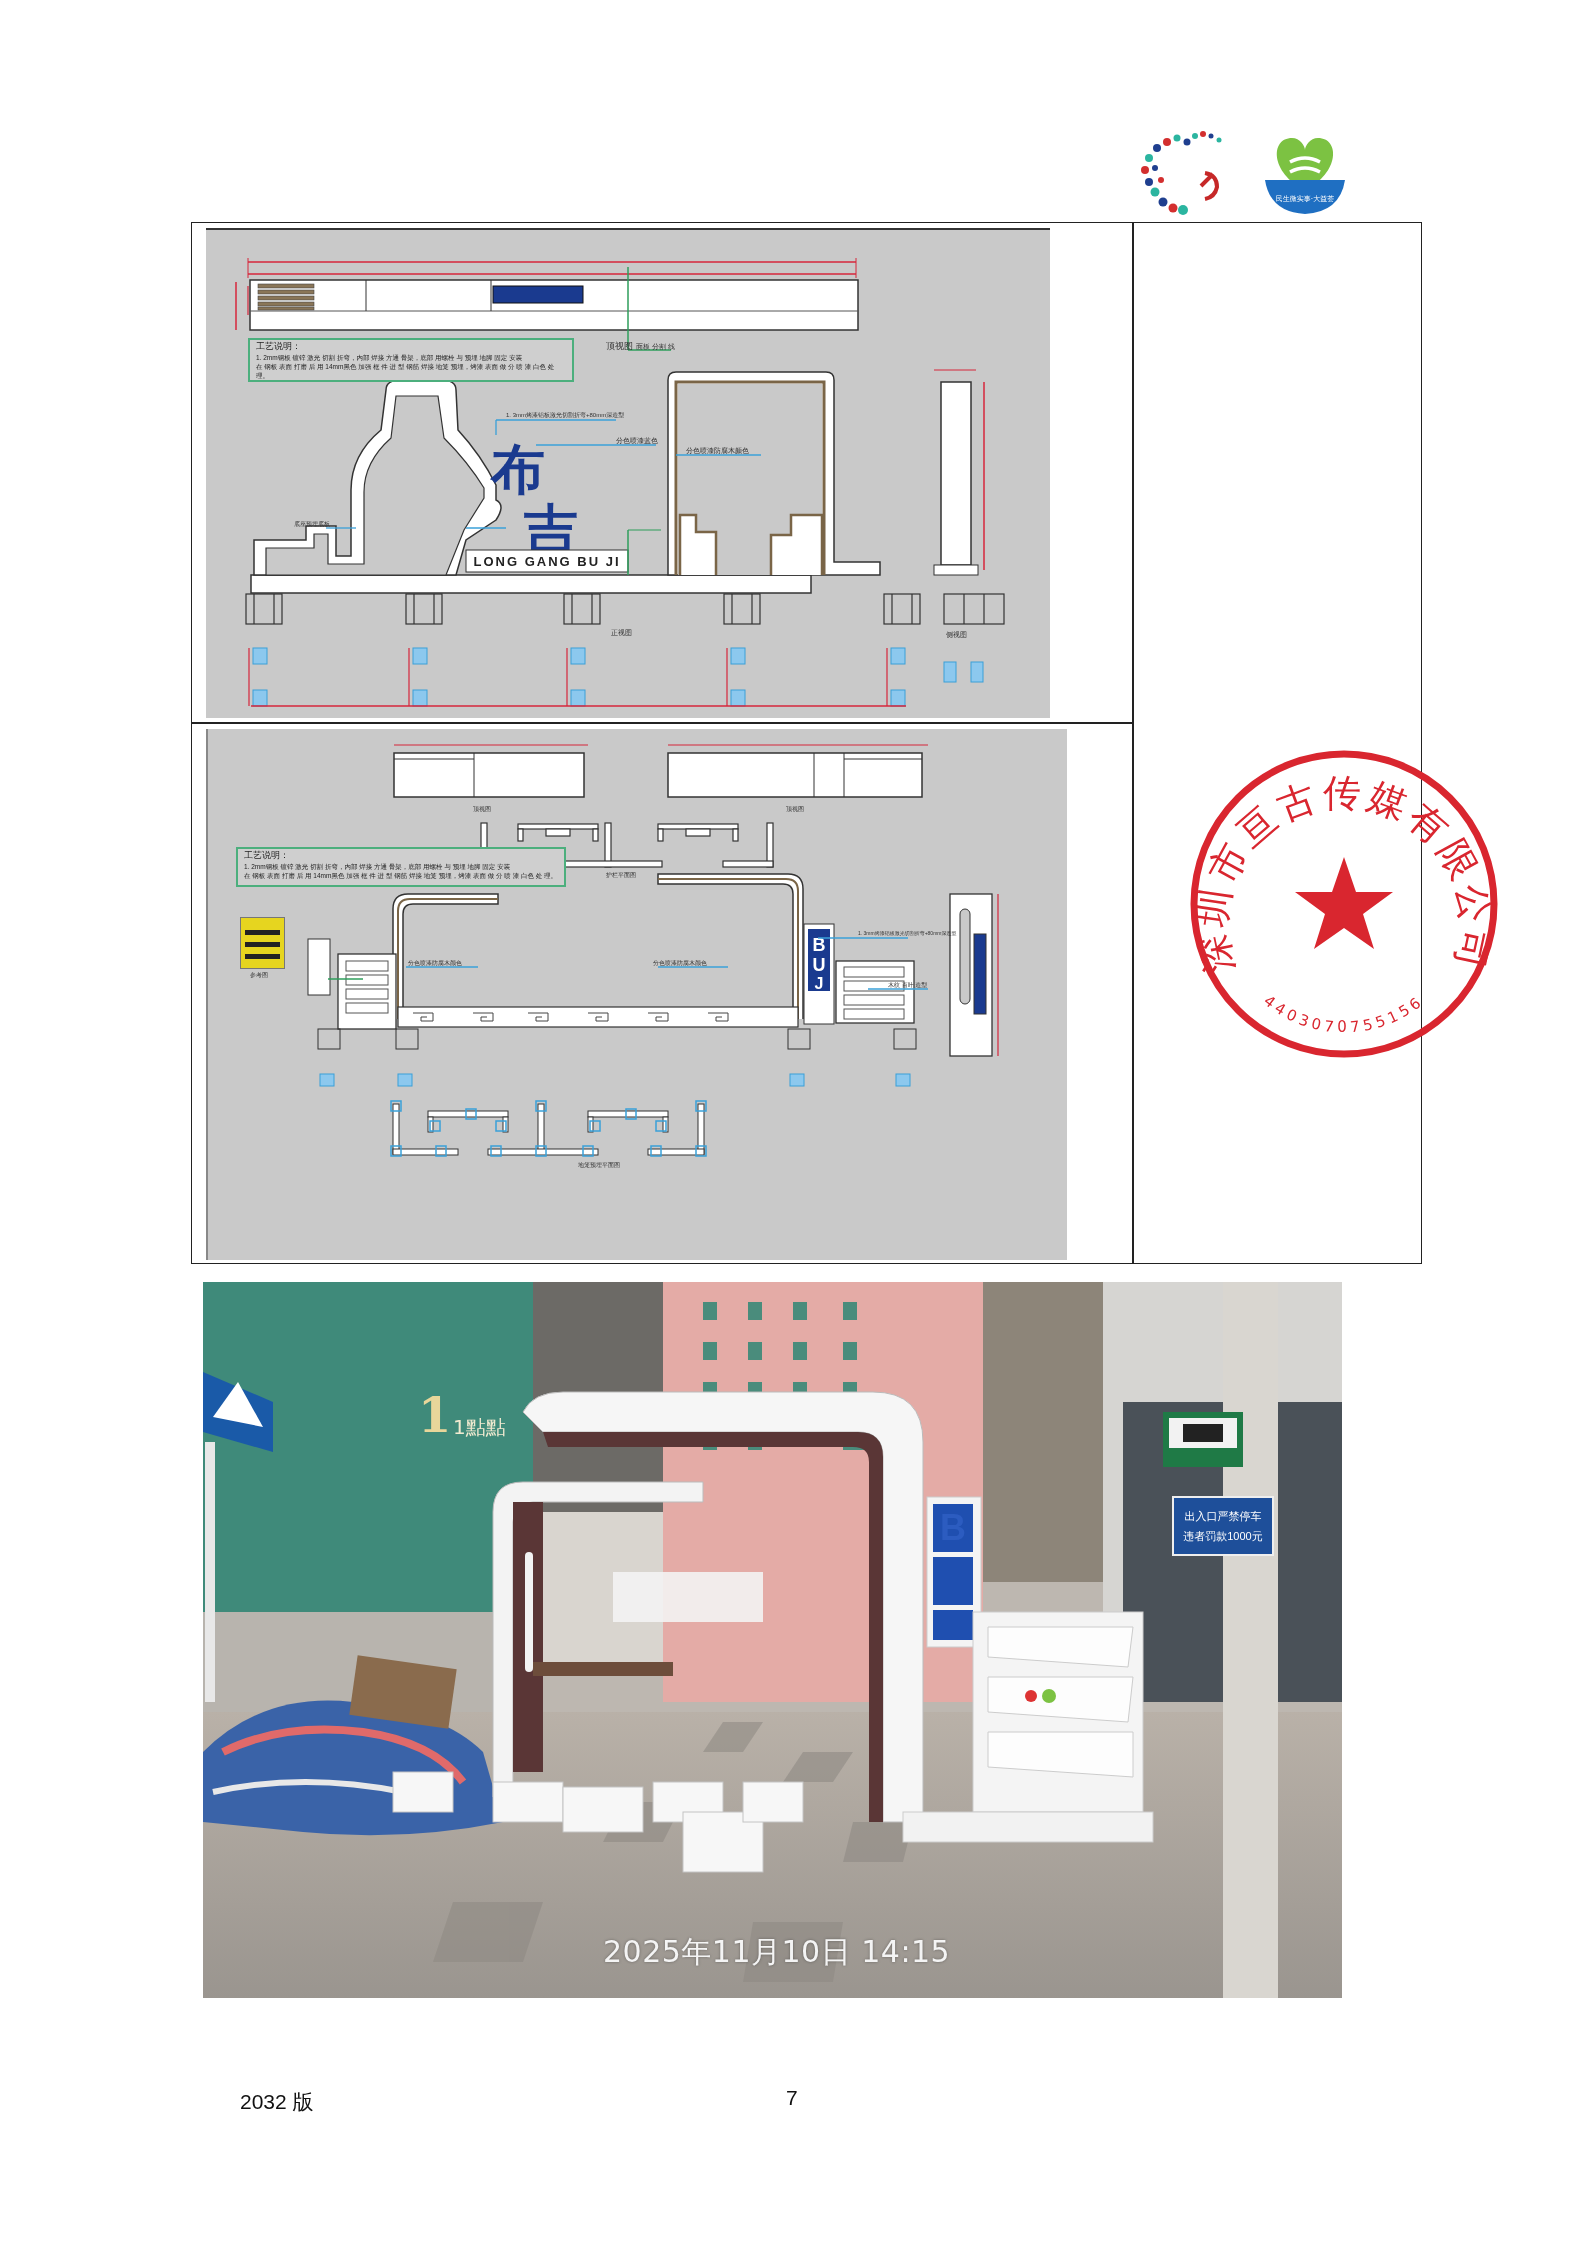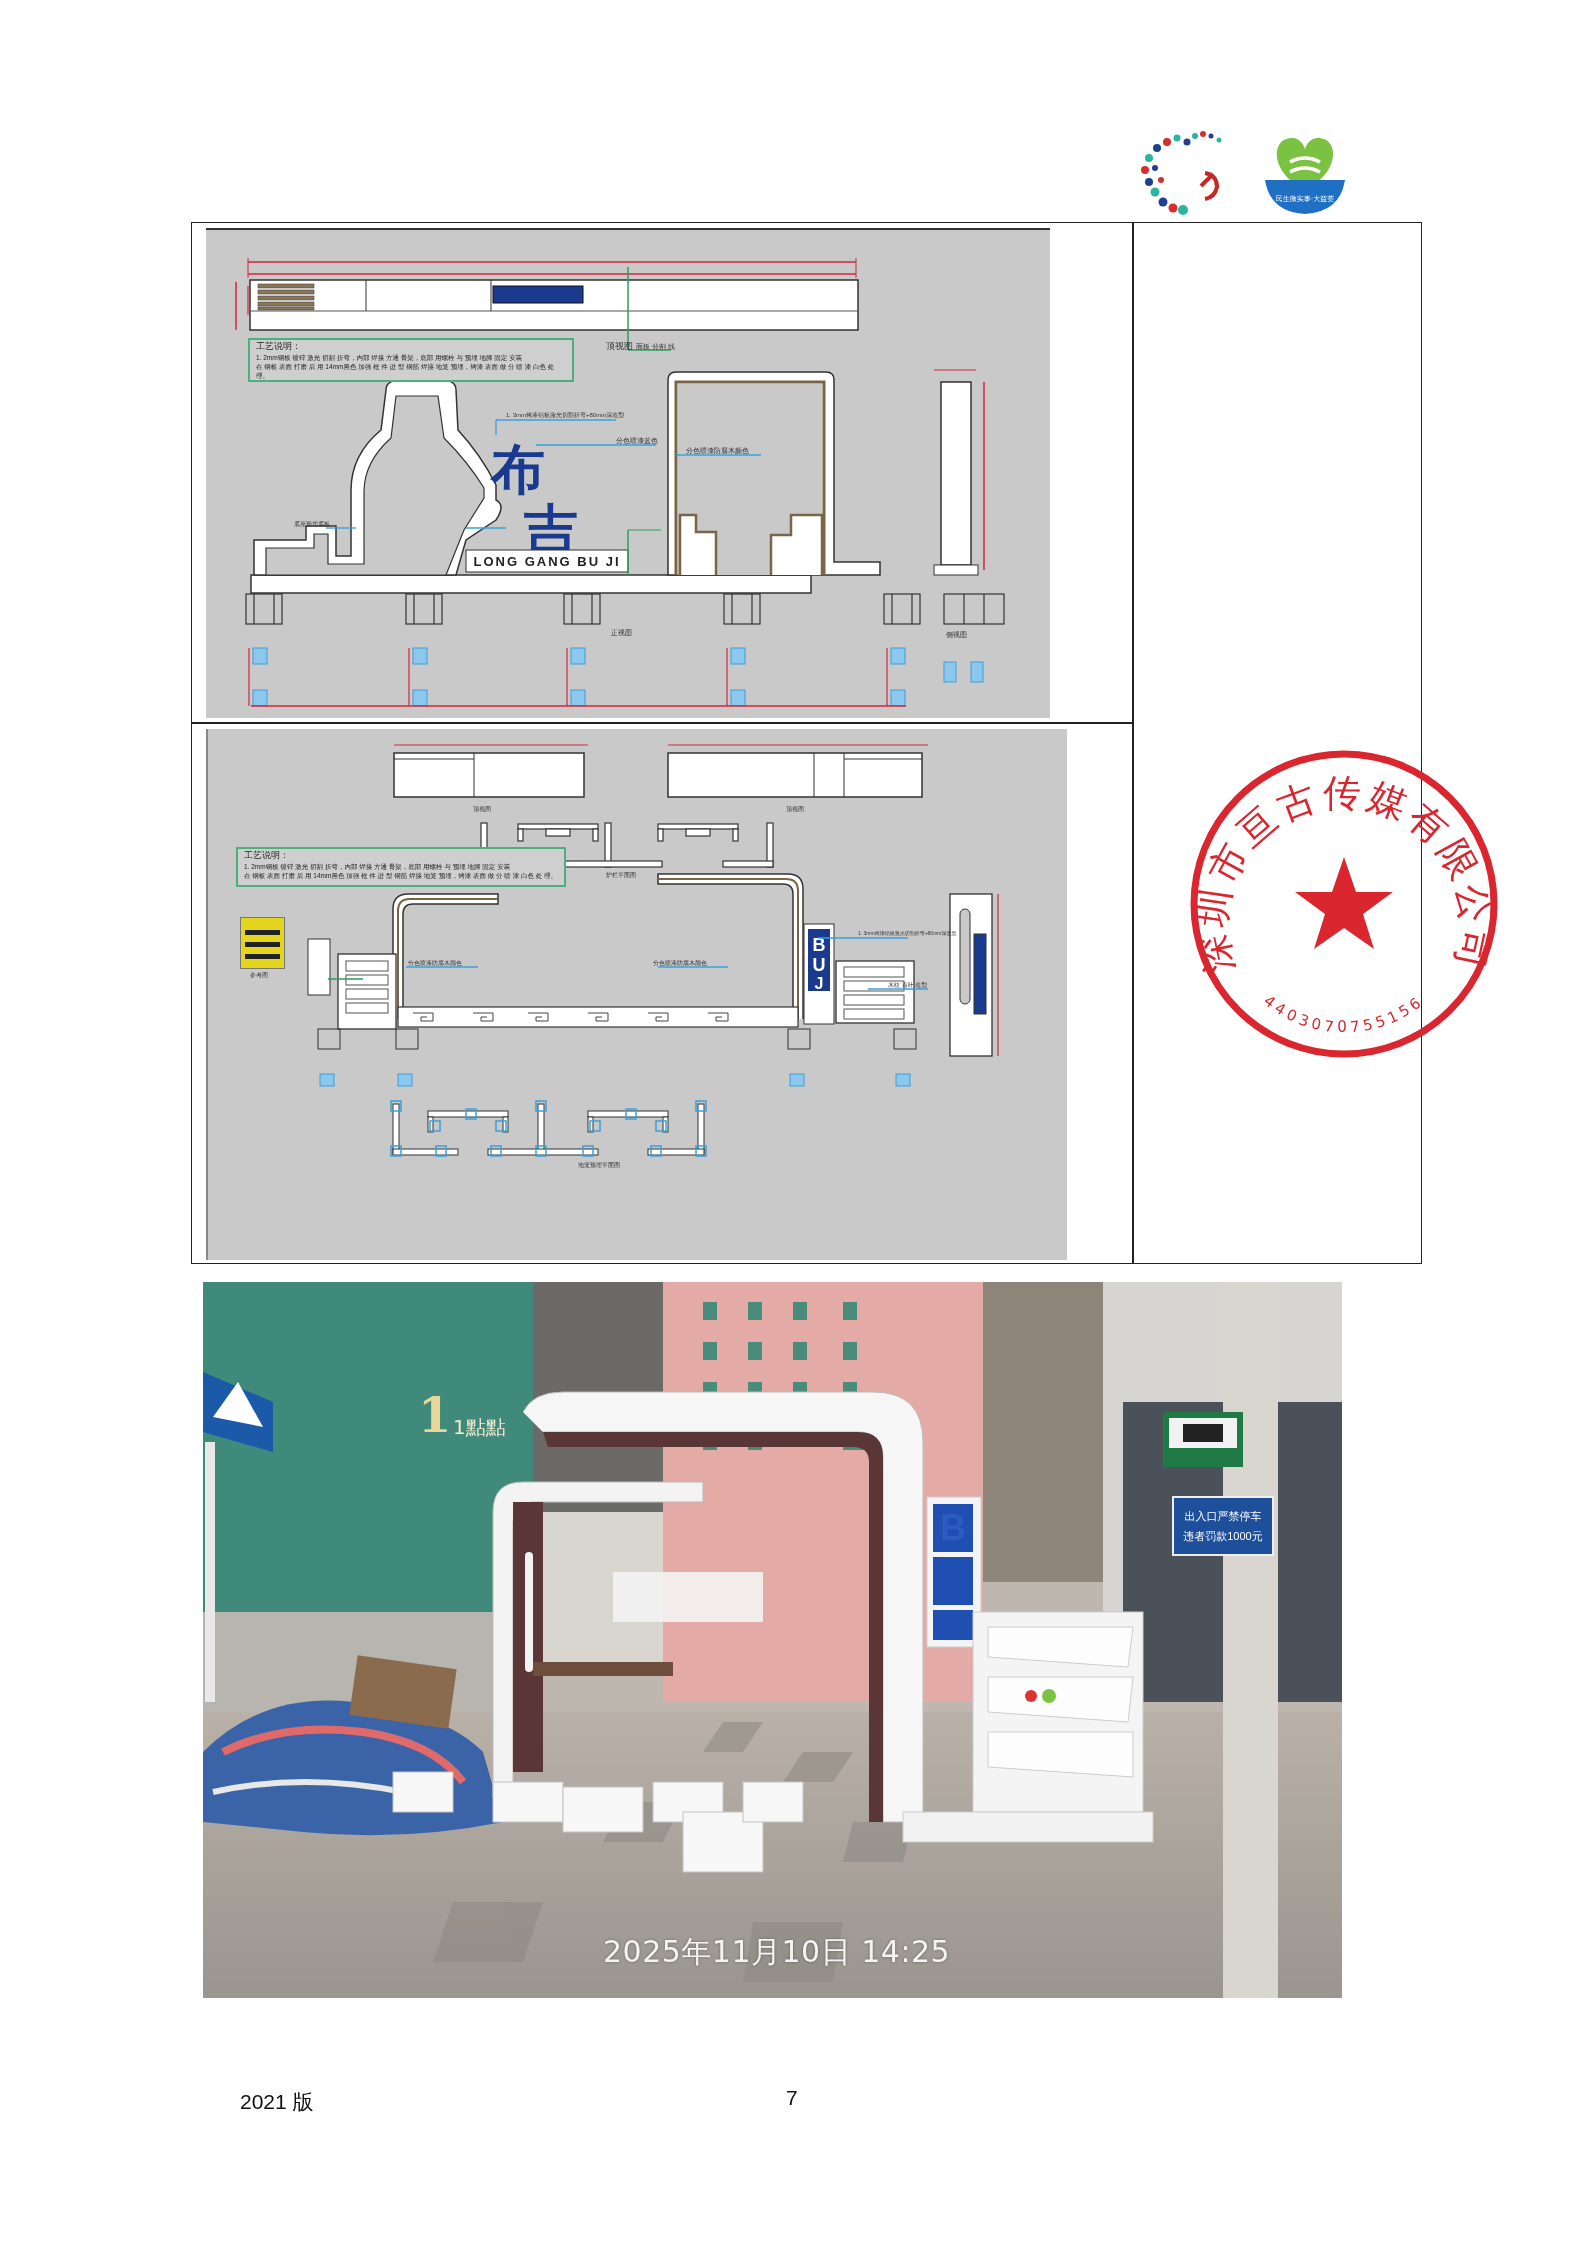--- a/index.html
+++ b/index.html
@@ -439,17 +439,17 @@
     </g>
 
     <rect x="1020" y="0" width="55" height="716" fill="#d9d6d0"></rect>
     <rect x="960" y="130" width="80" height="55" fill="#1f7a46"></rect>
     <rect x="966" y="136" width="68" height="30" fill="#f2f2f2"></rect>
     <rect x="980" y="142" width="40" height="18" fill="#222"></rect>
     <rect x="970" y="215" width="100" height="58" fill="#1e4f9a" stroke="#eee" stroke-width="2"></rect>
     <text x="1020" y="238" font-size="11" fill="#fff" text-anchor="middle">出入口严禁停车</text>
     <text x="1020" y="258" font-size="11" fill="#fff" text-anchor="middle">违者罚款1000元</text>
   </svg>
-  <div class="ts">2025年11月10日 14:25</div>
+  <div class="ts">2025年11月10日 14:15</div>
 </div>
 
-<div class="abs foot-l">2021 版</div>
+<div class="abs foot-l">2032 版</div>
 <div class="abs foot-r">7</div>
 
 </body></html>

